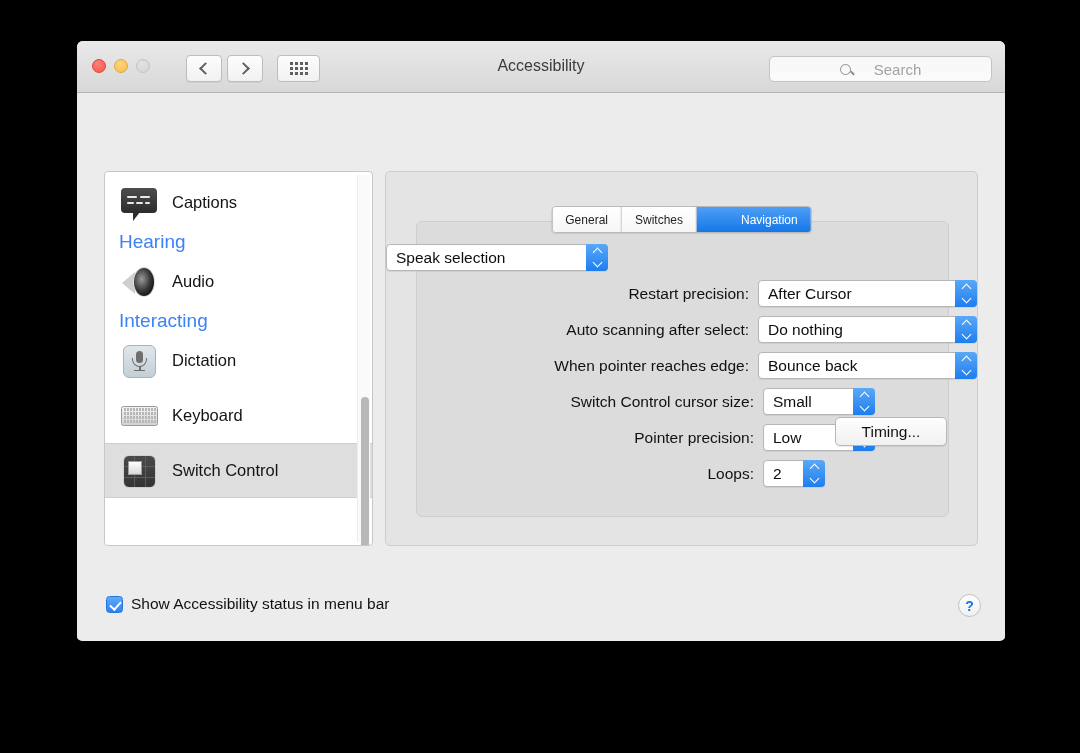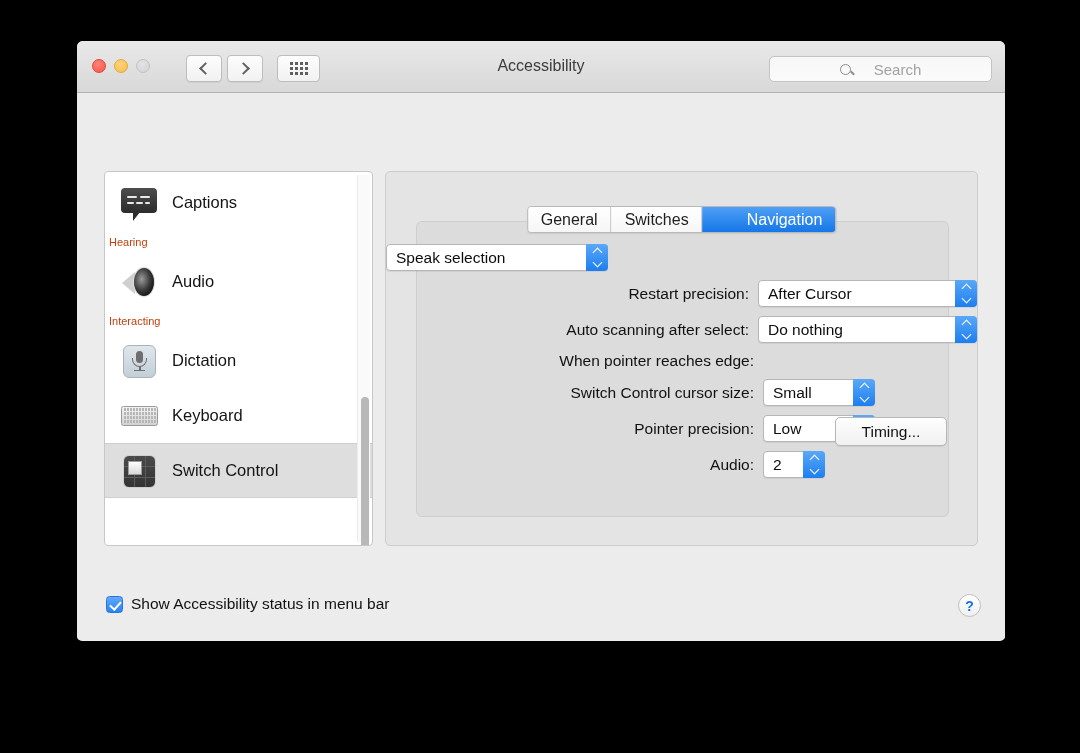--- a/index.html
+++ b/index.html
@@ -88,22 +88,22 @@
     overflow: hidden;
   }
   .sb-scroll { position: relative; padding-top: 3px; }
   .sb-row {
     display: flex; align-items: center;
     height: 55px; padding-left: 14px; gap: 13px;
   }
   .sb-row.selected { background: #dedede; border-top: 1px solid #cfcfcf; border-bottom: 1px solid #cfcfcf; }
   .sb-label { font-size: 16.5px; color: #141414; }
   .sb-group {
-    font-size: 11px; color: #c2410c;
-    padding-left: 4px; height: 24px; display: flex; align-items: center;
+    font-size: 19px; color: #3b82f6;
+    padding-left: 14px; height: 24px; display: flex; align-items: center;
   }
   .ico { width: 40px; height: 36px; position: relative; flex: 0 0 40px; }
 
   
   .ico-captions .bub {
     position: absolute; left: 2px; top: 3px; width: 36px; height: 25px;
     background: linear-gradient(to bottom, #4d4d4d, #2c2c2c); border-radius: 4px;
   }
   .ico-captions .bub::after {
     content: ""; position: absolute; left: 12px; bottom: -8px;
@@ -202,21 +202,21 @@
   
   .tabs {
     position: absolute; left: 50%; top: 34px; transform: translateX(-50%);
     display: flex; height: 27px;
     border: 1px solid #b9b9b9; border-radius: 4px; overflow: hidden;
     box-shadow: 0 1px 1px rgba(0,0,0,0.08);
     z-index: 5;
   }
   .tab {
     display: flex; align-items: center; justify-content: center;
-    padding: 0 13px; font-size: 16px; color: #1f1f1f;
+    padding: 0 13px; font-size: 12px; color: #1f1f1f;
     background: linear-gradient(to bottom, #ffffff, #f6f6f6);
     border-right: 1px solid #c9c9c9;
   }
   .tab:last-child { border-right: none; padding-left: 44px; }
   .tab.active {
     background: linear-gradient(to bottom, #4f9ff5, #1577e8);
     color: #fff;
   }
 
   
@@ -486,20 +486,27 @@
             <span class="pv">Do nothing</span>
             <span class="stepper">
               <span class="sch up"></span>
                 <span class="sch dn"></span>
             </span>
           </div>
         </div>
 
         <div class="frow">
           <span class="flabel">When pointer reaches edge:</span>
+          <div class="popup w-wide">
+            <span class="pv">Bounce back</span>
+            <span class="stepper">
+              <span class="sch up"></span>
+                <span class="sch dn"></span>
+            </span>
+          </div>
         </div>
 
         <div class="frow">
           <span class="flabel">Switch Control cursor size:</span>
           <div class="popup w-mid">
             <span class="pv">Small</span>
             <span class="stepper">
               <span class="sch up"></span>
                 <span class="sch dn"></span>
             </span>
@@ -511,21 +518,21 @@
           <div class="popup w-mid">
             <span class="pv">Low</span>
             <span class="stepper">
               <span class="sch up"></span>
                 <span class="sch dn"></span>
             </span>
           </div>
         </div>
 
         <div class="frow">
-          <span class="flabel">Audio:</span>
+          <span class="flabel">Loops:</span>
           <div class="popup w-small">
             <span class="pv">2</span>
             <span class="stepper">
               <span class="sch up"></span>
                 <span class="sch dn"></span>
             </span>
           </div>
         </div>
 
       </div>

